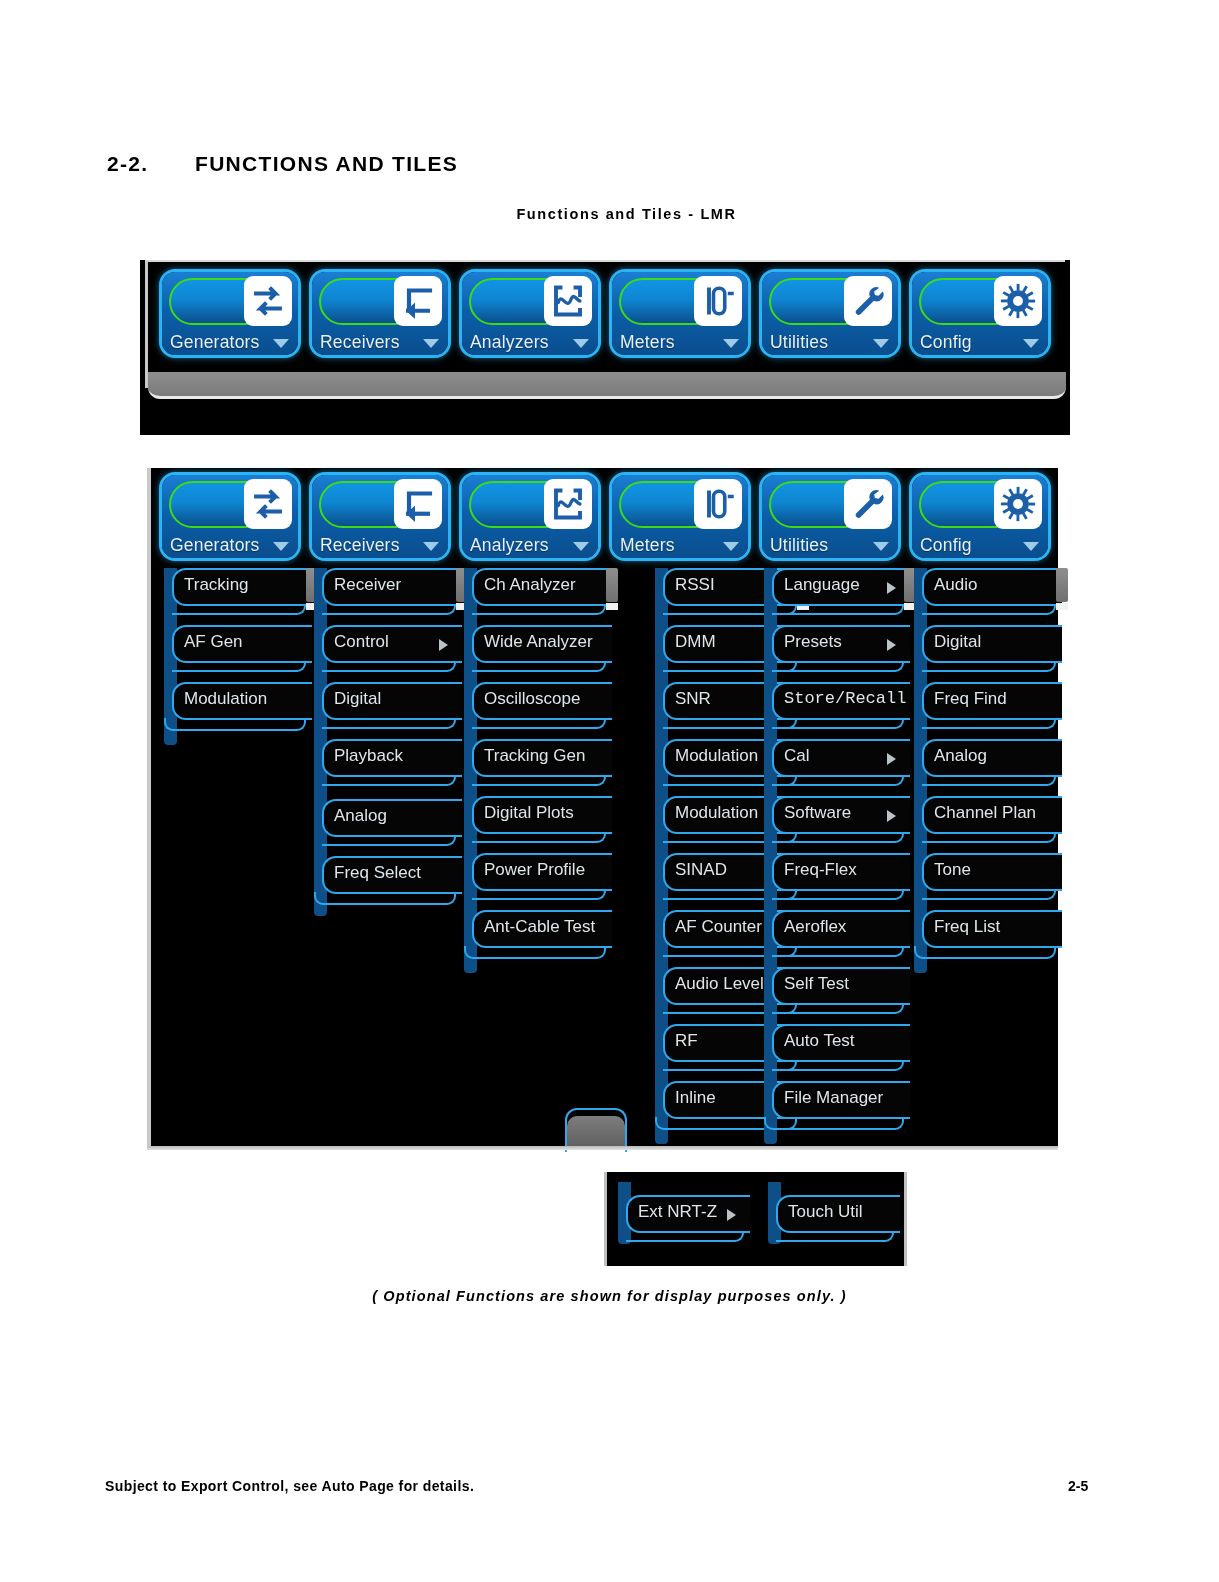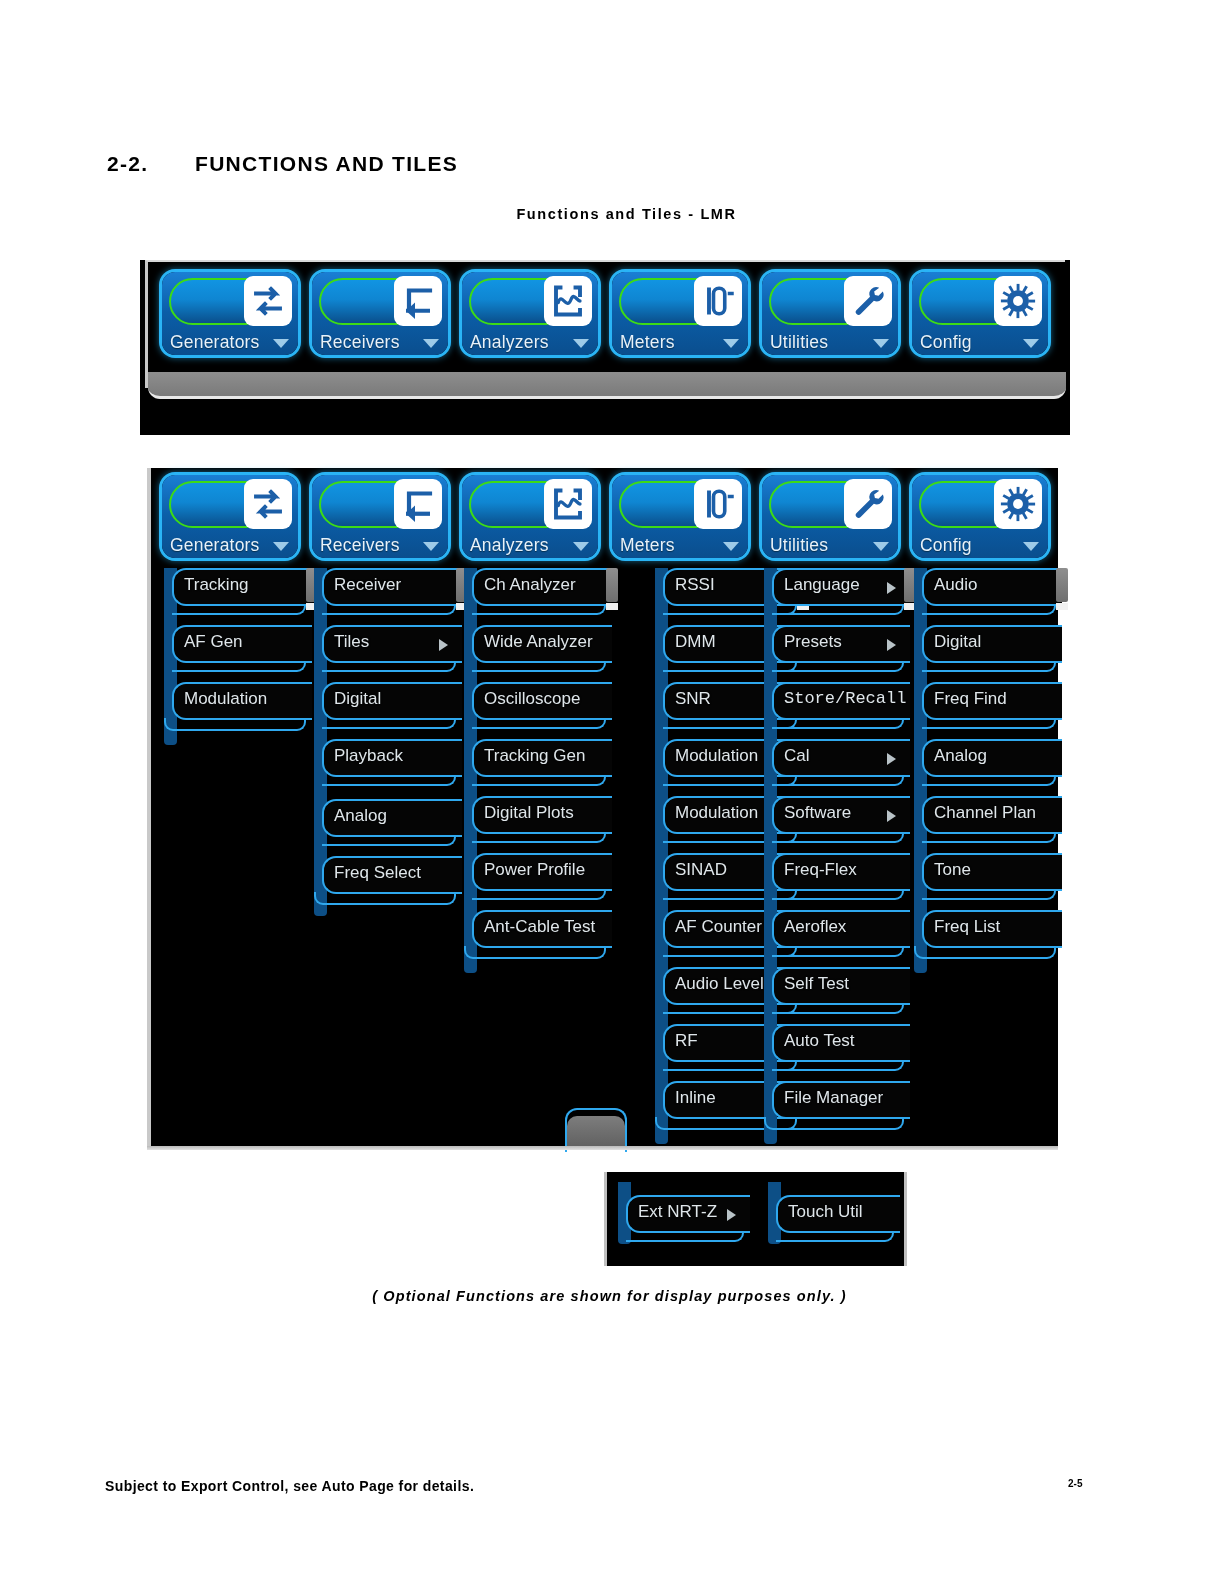--- a/index.html
+++ b/index.html
@@ -23,21 +23,21 @@
   .fig-note{
     position:absolute;left:0;right:0;top:1288px;text-align:center;
     font-size:14.5px;font-weight:bold;font-style:italic;letter-spacing:1.1px;color:#000;
   }
   .footer-left{
     position:absolute;left:105px;top:1478px;
     font-size:14px;font-weight:bold;letter-spacing:.4px;color:#000;
   }
   .footer-right{
     position:absolute;left:1068px;top:1478px;
-    font-size:10px;font-weight:bold;color:#000;
+    font-size:14px;font-weight:bold;color:#000;
   }
 
   
   .device{position:absolute;background:#000;}
   .device .screenbase{position:absolute;inset:0;background:#000;}
 
   
   #panel-top{left:140px;top:260px;width:930px;height:175px;}
   #panel-top .bezel{
     position:absolute;left:5px;top:0;width:920px;height:128px;
@@ -376,21 +376,21 @@
       <div class="menucol" style="left: 167px; top: 100px; width: 148px;">
         <div class="spine" style="height: 348px;"></div>
         <div class="mitem" style="height: 47px;">
           <div class="body"></div>
           <div class="tail"></div>
           <div class="mlabel">Receiver</div>
         </div>
         <div class="mitem" style="height: 47px;">
           <div class="body"></div>
           <div class="tail"></div>
-          <div class="mlabel">Tiles</div>
+          <div class="mlabel">Control</div>
           <div class="sub"></div>
         </div>
         <div class="mitem" style="height: 47px;">
           <div class="body"></div>
           <div class="tail"></div>
           <div class="mlabel">Digital</div>
         </div>
         <div class="mitem" style="height: 50px;">
           <div class="body"></div>
           <div class="tail"></div>

